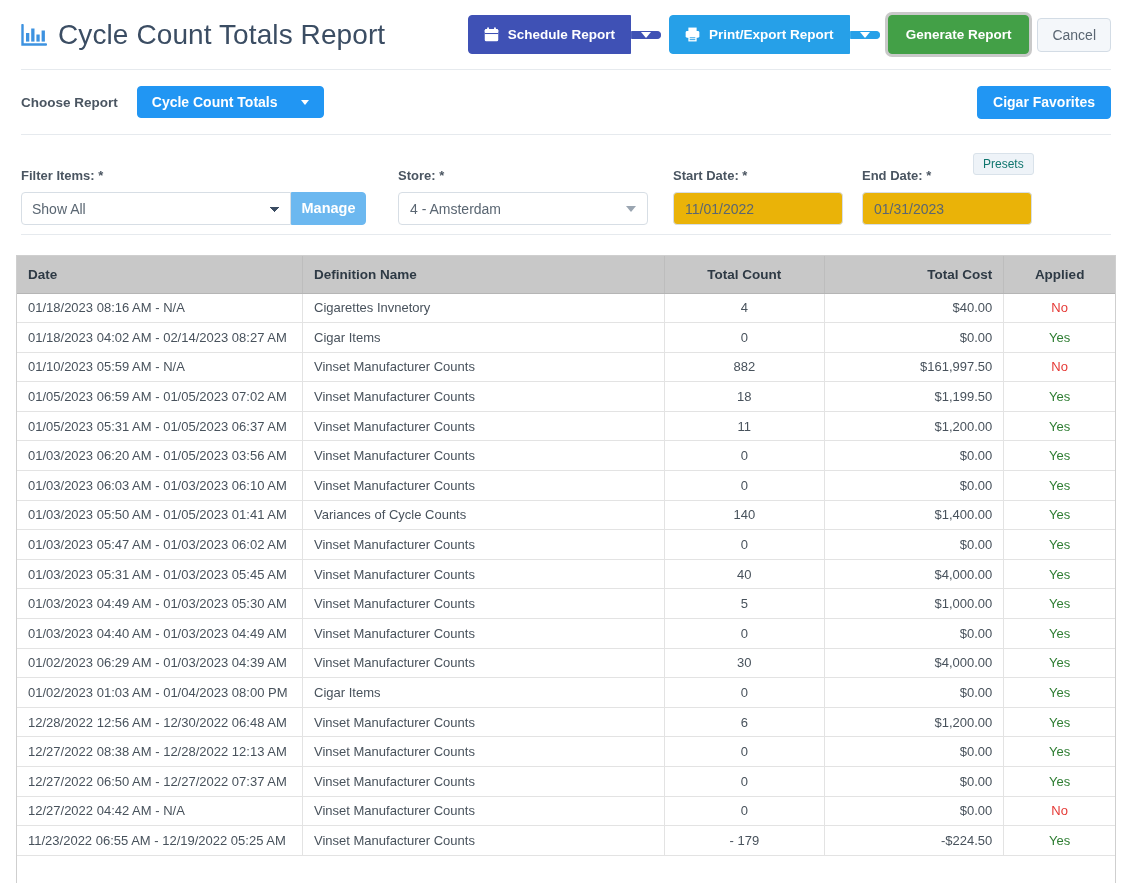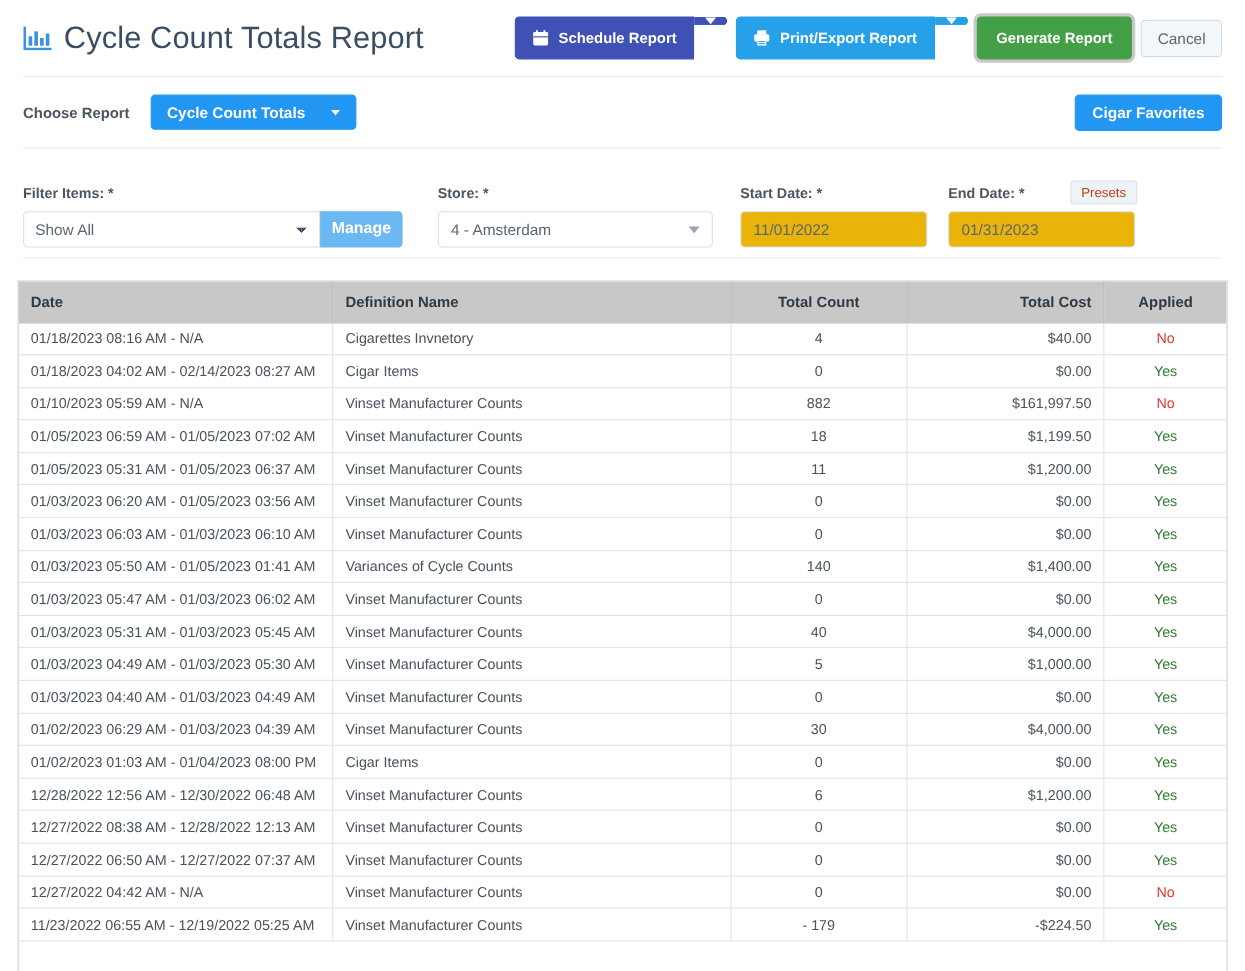--- a/index.html
+++ b/index.html
@@ -49,21 +49,21 @@
     font-size: 13.5px;
     font-weight: bold;
     line-height: 1;
     cursor: pointer;
     font-family: "Liberation Sans", sans-serif;
     white-space: nowrap;
     display: inline-flex;
     align-items: center;
     justify-content: center;
   }
-  .btn-group { display: inline-flex; align-items: flex-start; }
+  .btn-group { display: inline-flex; align-items: center; }
   .btn-group > .btn-main {
     border-top-right-radius: 0;
     border-bottom-right-radius: 0;
   }
   .btn-group > .btn-caret {
     border-top-left-radius: 0;
     border-bottom-left-radius: 0;
     width: 30px;
     padding: 0;
   }
@@ -212,25 +212,25 @@
   }
   .store-caret {
     margin-left: auto;
     width: 0; height: 0;
     border-left: 5px solid transparent;
     border-right: 5px solid transparent;
     border-top: 6px solid #9aa5b1;
   }
   .btn-presets {
     position: absolute;
-    left: 952px; top: 12px;
+    left: 952px; top: 1px;
     background: #eef3f8;
     border: 1px solid #d9e2ea;
     border-radius: 3px;
-    color: #c2410c;
+    color: #0f766e;
     font-size: 12px;
     font-weight: normal;
     height: 22px;
     padding: 0 9px;
   }
 
   
   .table-wrap {
     margin: 20px 16px 0 16px;
     border: 1px solid #cfcfcf;

